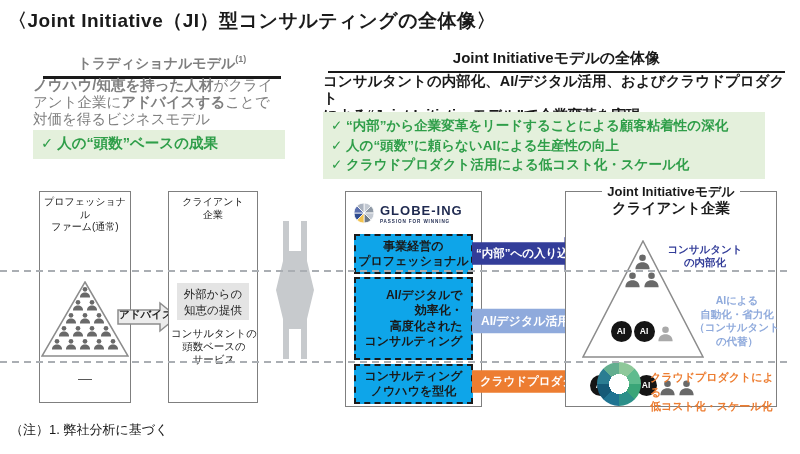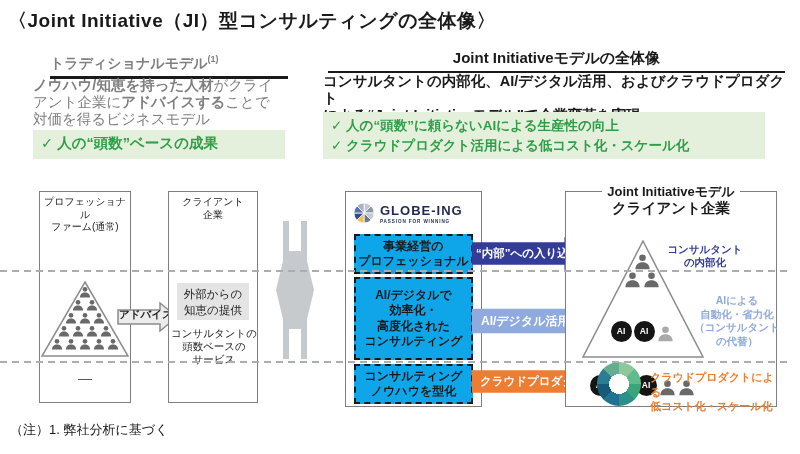--- a/index.html
+++ b/index.html
@@ -6,21 +6,21 @@
   #stage{position:relative;width:800px;height:454px;background:#fff;overflow:hidden;
          font-family:"Liberation Sans","DejaVu Sans",sans-serif;color:#1a1a1a;}
   .abs{position:absolute;}
   .pre{white-space:pre-line;}
   .ctr{text-align:center;}
   .b{font-weight:bold;}
 
   #page-title{left:8px;top:8px;font-size:19px;font-weight:bold;letter-spacing:.5px;}
 
   
-  #trad-header{left:50px;top:54px;width:238px;color:var(--gray-text);
+  #trad-header{left:43px;top:54px;width:238px;text-align:center;color:var(--gray-text);
                font-weight:bold;font-size:14px;border-bottom:3px solid #1a1a1a;padding-bottom:3px;}
   #trad-header sup{font-size:9px;}
   #trad-desc{left:33px;top:77px;width:243px;font-size:14.5px;line-height:17px;color:var(--gray-text);}
   #trad-benefits{left:33px;top:130px;width:238px;background:var(--green-bg);padding:3px 6px 5px 8px;
                  color:var(--green-text);font-weight:bold;font-size:14.5px;line-height:21px;}
   .box{background:#fff;border:1.5px solid var(--border-gray);box-sizing:border-box;}
   #firm-box{left:39px;top:191px;width:92px;height:212px;}
   #firm-title{left:39px;top:196px;width:92px;font-size:10px;line-height:12.5px;}
   #firm-triangle{left:41px;top:281px;}
   #firm-pyramid{left:39px;top:285px;width:92px;}
@@ -48,21 +48,21 @@
   #ji-benefits{left:323px;top:112px;width:428px;background:var(--green-bg);padding:4px 6px 4px 8px;
                color:var(--green-text);font-weight:bold;font-size:13.5px;line-height:19.5px;}
 
   #globeing-box{left:345px;top:191px;width:137px;height:216px;}
   #globeing-logo{left:352px;top:201px;width:124px;display:flex;align-items:center;gap:4px;}
   #globeing-text .nm{font-size:13px;font-weight:bold;color:var(--logo-navy);letter-spacing:1px;}
   #globeing-text .tg{font-size:4.6px;color:var(--logo-navy);letter-spacing:.9px;font-weight:bold;margin-top:1px;}
   .cap-box{left:354px;width:119px;background:#0ea5e9;border:2px dashed #1a1a1a;box-sizing:border-box;
            display:flex;align-items:center;justify-content:center;text-align:center;
            font-size:12px;font-weight:bold;line-height:15.5px;}
-  #cap-1{top:234px;height:40px;} #cap-2{top:277px;height:83px;} #cap-3{top:364px;height:40px;}
+  #cap-1{top:234px;height:40px;} #cap-2{top:277px;height:83px;text-align:right;} #cap-3{top:364px;height:40px;}
 
   .flow-arrow{color:#fff;font-weight:bold;display:flex;align-items:center;white-space:nowrap;
               clip-path:polygon(0 16%,79% 16%,79% 0,100% 50%,79% 100%,79% 84%,0 84%);}
   #arrow-internal{left:472px;top:237px;width:117px;height:33px;background:var(--navy);font-size:11.5px;padding-left:4px;box-sizing:border-box;}
   #arrow-ai{left:472px;top:303px;width:121px;height:36px;background:var(--light-blue);font-size:12px;padding-left:9px;box-sizing:border-box;}
   #arrow-cloud{left:472px;top:365px;width:121px;height:33px;background:var(--orange);font-size:11.5px;padding-left:8px;box-sizing:border-box;}
 
   #ji-client-box{left:565px;top:191px;width:212px;height:216px;}
   #ji-client-legend{left:565px;top:183px;width:212px;text-align:center;font-size:13px;font-weight:bold;z-index:5;}
   #ji-client-legend span{background:#fff;padding:0 5px;}
@@ -194,20 +194,21 @@
 サービス</div>
 
   <svg id="transform-arrow" class="abs" width="38" height="138" viewBox="0 0 38 138">
     <polygon points="7,0 13,0 13,30 25,30 25,0 31,0 31,40 38,69 31,98 31,138 25,138 25,108 13,108 13,138 7,138 7,98 0,69 7,40" fill="#c7cacd"></polygon>
   </svg>
 
   <div id="ji-header" class="abs">Joint Initiativeモデルの全体像</div>
   <div id="ji-desc" class="abs pre">コンサルタントの内部化、AI/デジタル活用、およびクラウドプロダクト
 による“Joint Initiativeモデル”で企業変革を実現</div>
   <div id="ji-benefits" class="abs">
+    <div>✓ “内部”から企業変革をリードすることによる顧客粘着性の深化</div>
     <div>✓ 人の“頭数”に頼らないAIによる生産性の向上</div>
     <div>✓ クラウドプロダクト活用による低コスト化・スケール化</div>
   </div>
 
   <div id="globeing-box" class="abs box"></div>
   <div id="globeing-logo" class="abs">
     <svg width="24" height="24" viewBox="0 0 32 32">
         <path d="M16 16 L16 2.5 A13.5 13.5 0 0 1 25.5 6.5 Z" fill="#c3c9d2" stroke="#fff" stroke-width="1" transform="rotate(0 16 16)"></path>
         <path d="M16 16 L16 2.5 A13.5 13.5 0 0 1 25.5 6.5 Z" fill="#8f99a6" stroke="#fff" stroke-width="1" transform="rotate(45 16 16)"></path>
         <path d="M16 16 L16 2.5 A13.5 13.5 0 0 1 25.5 6.5 Z" fill="#c3c9d2" stroke="#fff" stroke-width="1" transform="rotate(90 16 16)"></path>

